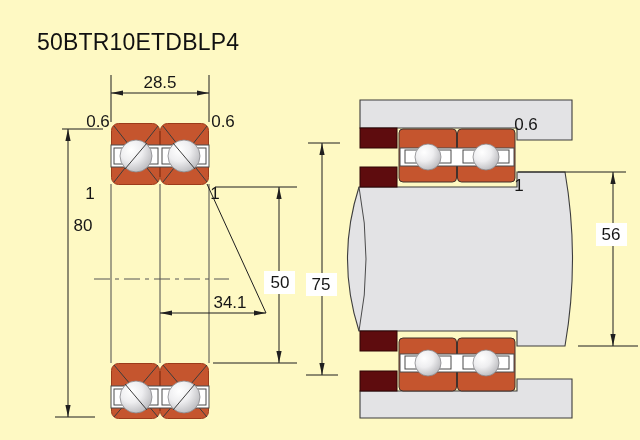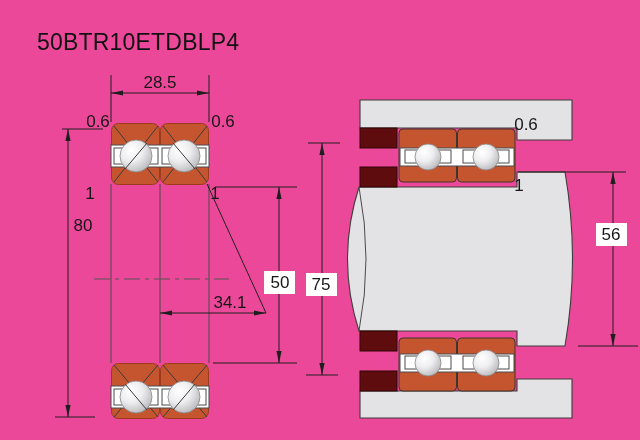--- a/index.html
+++ b/index.html
@@ -1,16 +1,16 @@
 <!DOCTYPE html>
 <html style="--ring: #C5552E; --spacer: #5E0C0E; --steel: #E3E3E5; --line: #1F1F1F;"><head>
 <meta charset="utf-8">
 <style>
   html,body{margin:0;padding:0;background:#ffffff;}
-  .canvas{position:relative;width:640px;height:440px;background:#ec4899;overflow:hidden;
+  .canvas{position:relative;width:640px;height:440px;background:#fef9c3;overflow:hidden;
           font-family:"Liberation Sans",sans-serif;}
   svg{display:block;}
   svg text{font-family:"Liberation Sans",sans-serif;fill:#161616;}
   .title-text{font-size:23px;letter-spacing:.2px;fill:#111;}
   .dtxt{font-size:17px;}
   .dim{stroke:#1f1f1f;stroke-width:1;fill:none;}
   .thin{stroke:#4a4a4a;stroke-width:1;fill:none;}
   .cl{stroke:#555;stroke-width:1;fill:none;stroke-dasharray:16 5 4 5;}
   .ring{fill:var(--ring,#C5552E);stroke:#9c3b1b;stroke-width:1;}
   .ringR{fill:var(--ring,#C5552E);stroke:#43322c;stroke-width:1;}

